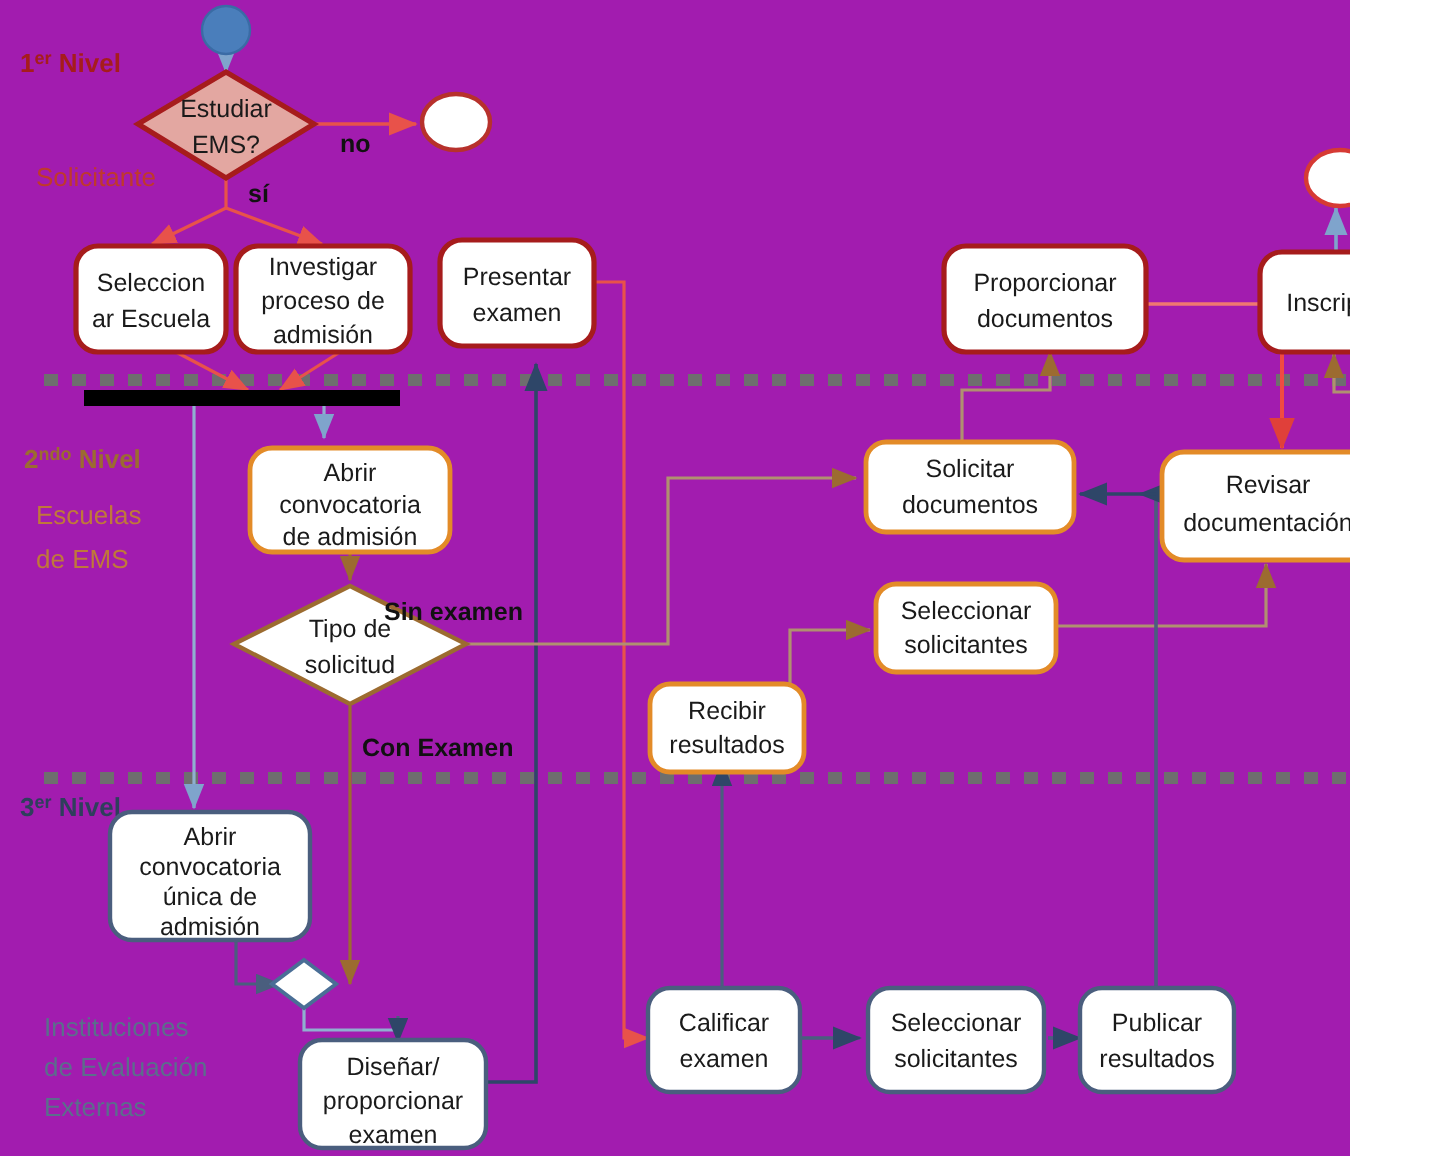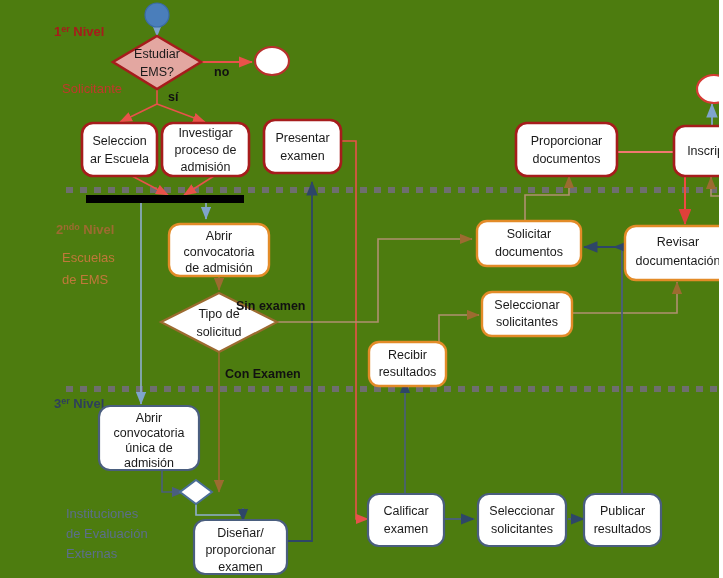--- a/index.html
+++ b/index.html
@@ -4,24 +4,23 @@
 <style>
   html, body {
     margin: 0;
     padding: 0;
     background: #ffffff;
   }
   #canvas {
     position: relative;
     width: 675px;
     height: 578px;
-    background: #4d7c0f;
+    background: #a21caf;
     font-family: "Liberation Sans", sans-serif;
     overflow: hidden;
-    padding-left: 44px;
   }
   svg { display: block; }
   .node-label {
     font-family: "Liberation Sans", sans-serif;
     font-size: 12.5px;
     fill: #1a1a1a;
     text-anchor: middle;
     dominant-baseline: middle;
   }
   .lane-label {

